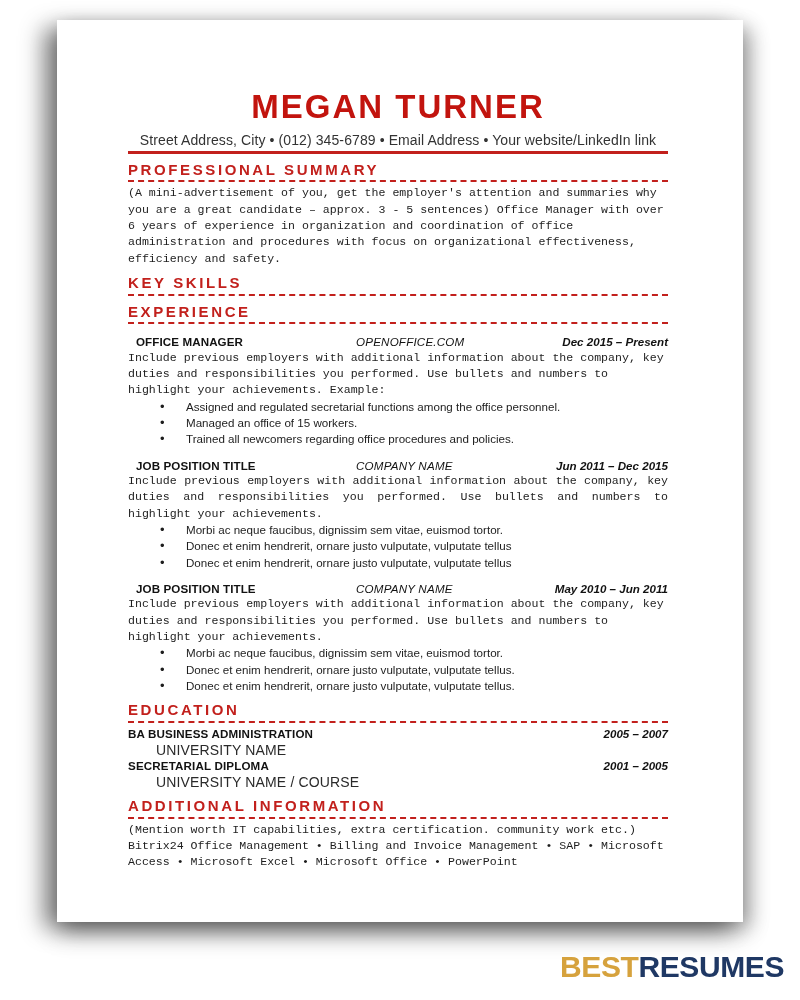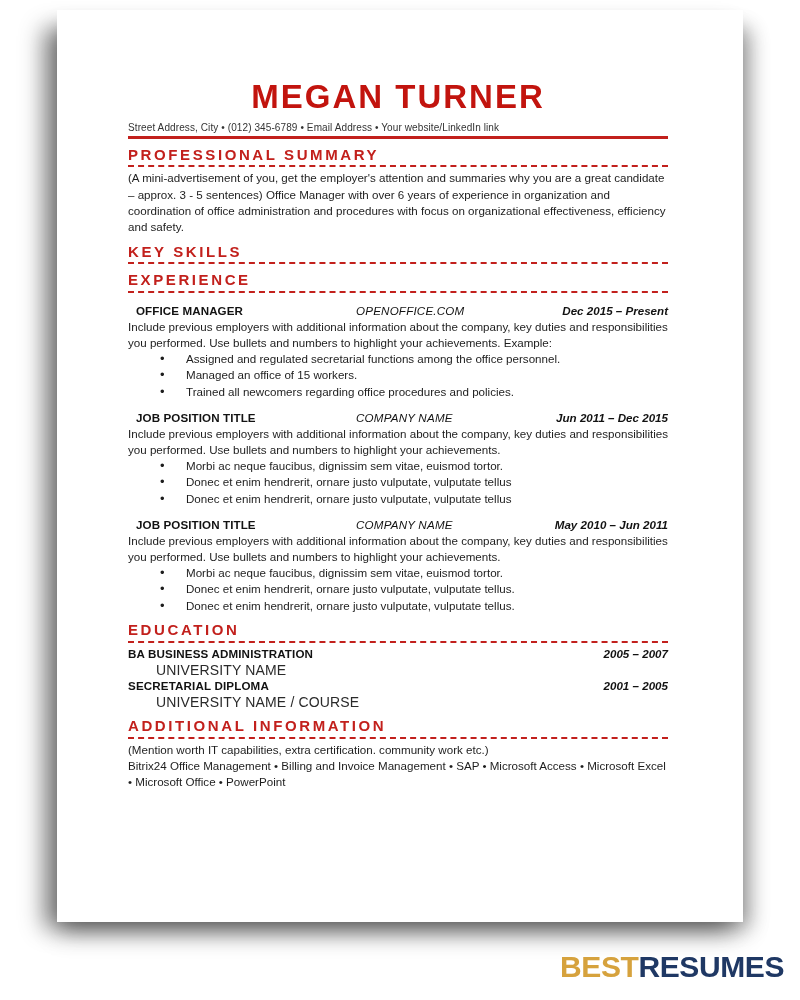--- a/index.html
+++ b/index.html
@@ -23,21 +23,21 @@
     left:57px; top:22px;
     width:686px; height:900px;
     box-shadow: -14px 6px 22px rgba(0,0,0,0.42),
                  0 10px 24px rgba(0,0,0,0.30),
                  8px 6px 18px rgba(0,0,0,0.22);
     background:#ffffff;
   }
 
   #page {
     position:absolute;
-    left:57px; top:10px;
+    left:57px; top:20px;
     width:686px; height:900px;
     background:#ffffff;
     overflow:hidden;
   }
 
   #content {
     position:absolute;
     left:71px; top:70px;      
     width:540px;              
   }
@@ -45,23 +45,23 @@
   
   .name {
     text-align:center;
     color:#C2140E;
     font-weight:bold;
     font-size:33px;
     letter-spacing:2.0px;
     line-height:1.05;
   }
   .contact {
-    text-align:left;
+    text-align:center;
     color:#333333;
-    font-size:10px;
+    font-size:14px;
     letter-spacing:0.1px;
     margin-top:7px;
   }
   .rule-solid {
     height:3px;
     background:#C2201C;
     margin-top:3px;
   }
 
   
@@ -78,20 +78,21 @@
     border-top:2px dashed #C2201C;
     margin-top:1px;
     margin-bottom:3px;
   }
 
   
   .body-text {
     color:#1d1d1d;
     font-size:11.6px;
     line-height:16.3px;
+    font-family:Liberation Mono, monospace;
   }
   .body-text.justify { text-align:justify; }
 
   
   .row3 {
     display:flex;
     align-items:baseline;
     font-size:11.6px;
     line-height:15.5px;
     color:#121212;

